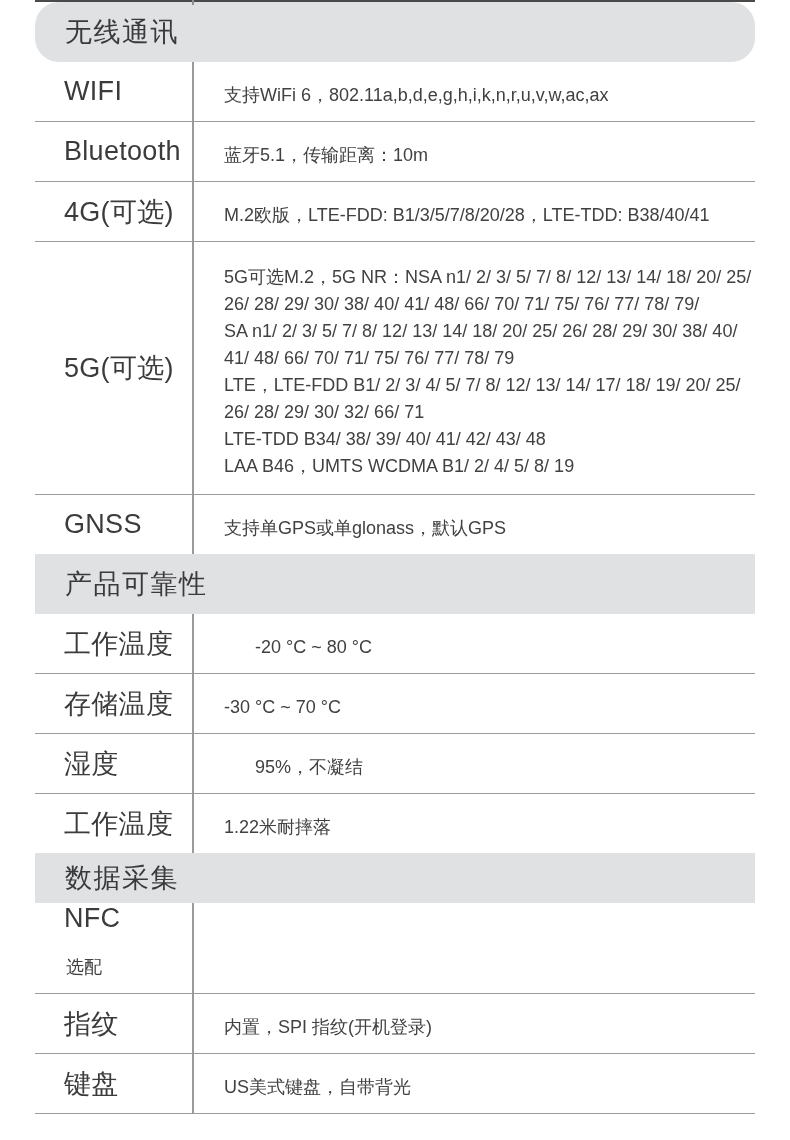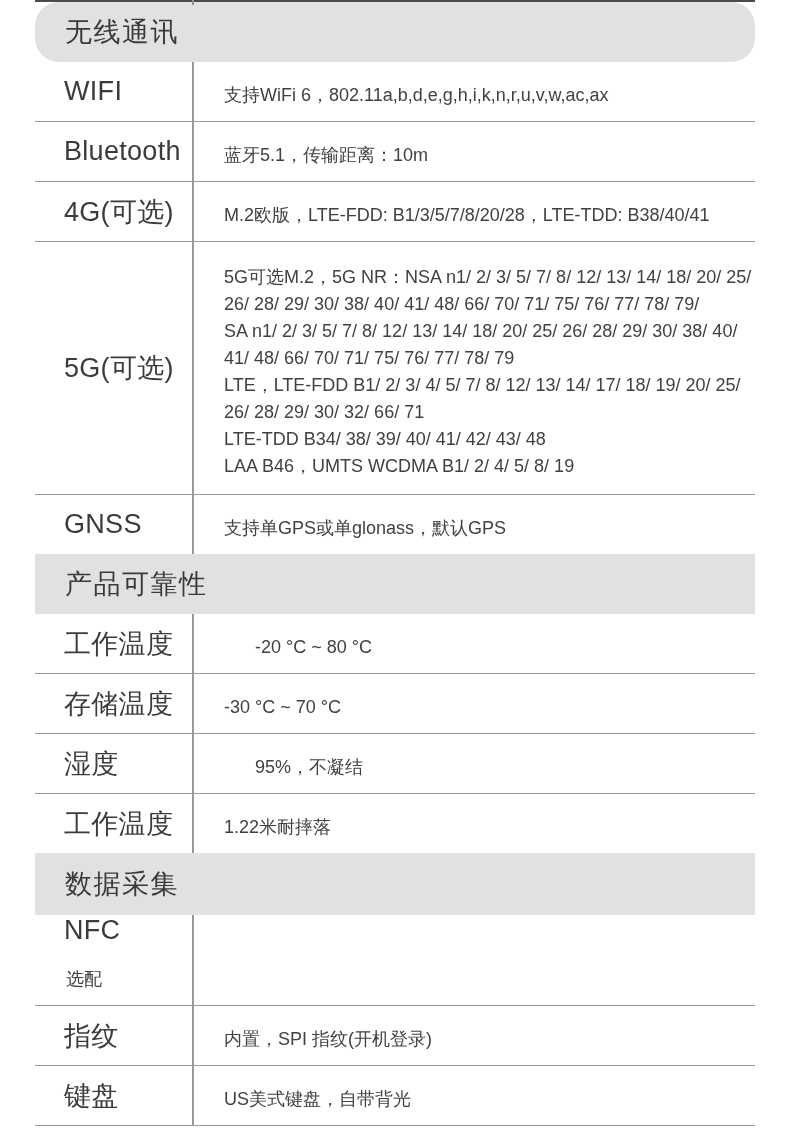--- a/index.html
+++ b/index.html
@@ -10,21 +10,21 @@
   }
   .spec-table{width:720px;margin:0 35px;position:relative;}
   .top-line{height:2px;background:#4a4a4a;position:relative;}
   .top-stub{position:absolute;left:157px;top:0;width:2px;height:5px;background:#8f8f8f;}
   .section-header{
     background:#e0e1e3;display:flex;align-items:center;
     padding-left:30px;box-sizing:border-box;
   }
   .hdr1{height:60px;border-radius:24px;}
   .hdr2{height:60px;}
-  .hdr3{height:62px;}
+  .hdr3{height:50px;}
   .section-title{font-size:27px;font-weight:500;letter-spacing:1.5px;color:#3a3a3a;}
   .rows{position:relative;}
   .rows::after{
     content:"";position:absolute;top:0;bottom:0;left:157px;width:2px;
     background:#9a9a9a;
   }
   .row{display:flex;border-bottom:1px solid #9b9b9b;}
   .section:not(.last) .rows .row:last-child{border-bottom:none;}
   .label{
     width:158px;flex:none;display:flex;align-items:center;

